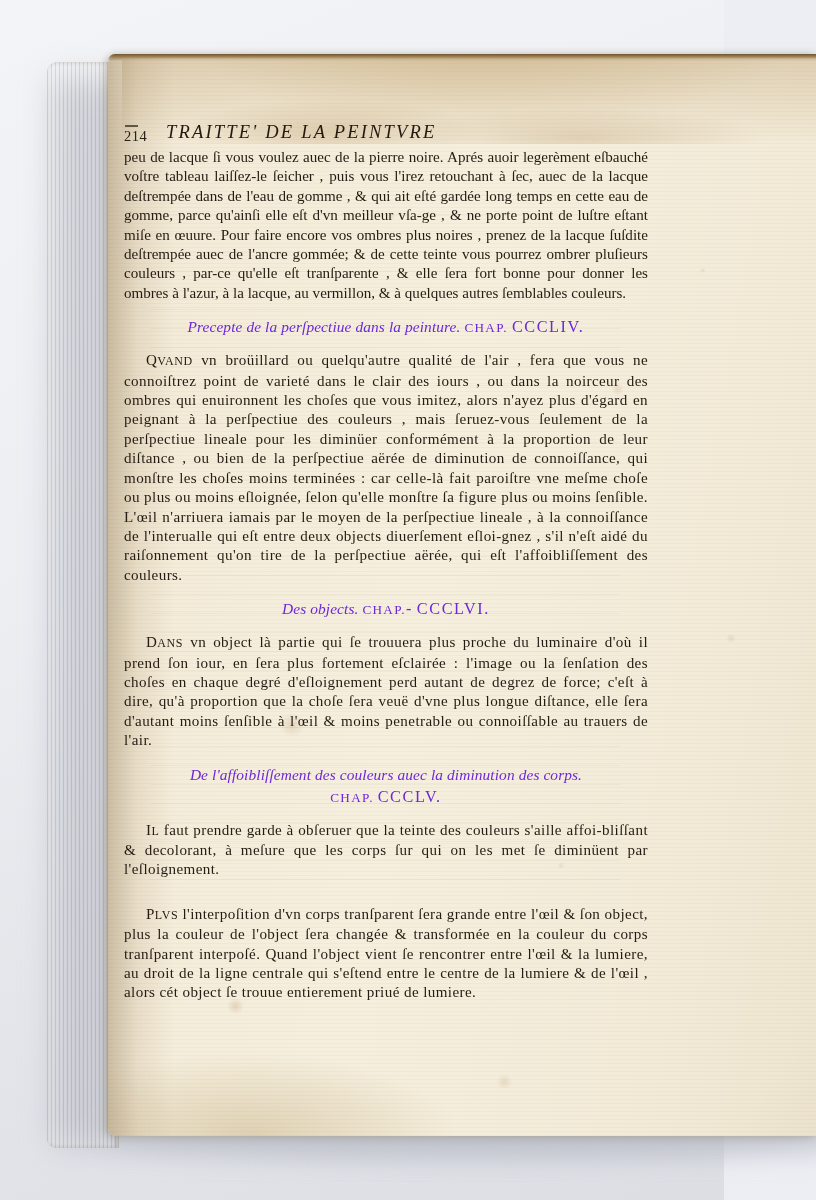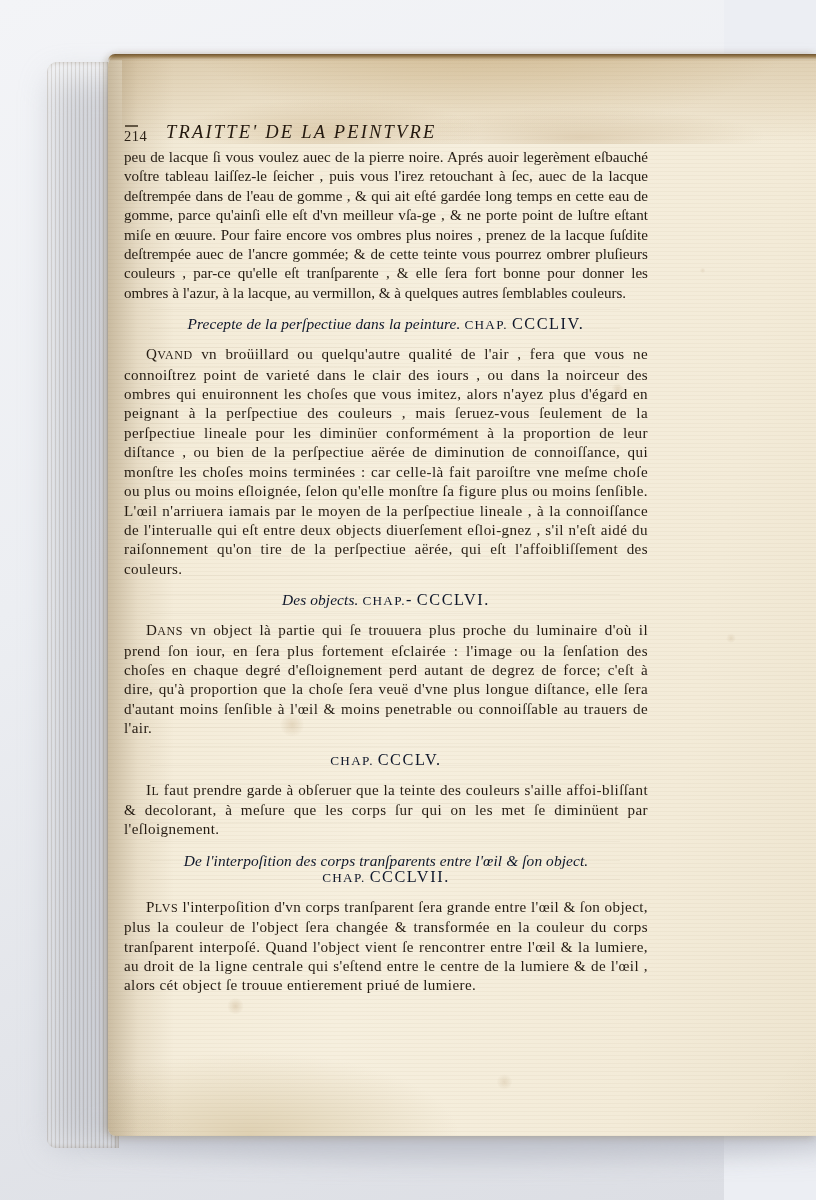--- a/index.html
+++ b/index.html
@@ -94,21 +94,21 @@
     color:#24190f;padding-left:42px;white-space:nowrap;font-style:italic;}
 
   p.body{margin:0;font-size:15.1px;line-height:19.4px;text-align:justify;
     text-justify:inter-word;color:#241b12;hyphens:none;}
 
   .smallcap-open{font-size:17.6px;letter-spacing:.4px;}
   .smallcap-open .sc{font-size:12px;letter-spacing:.6px;}
   .indent{display:inline-block;width:22px;}
 
   h2.chaphead{margin:0;font-weight:normal;font-style:italic;
-    font-size:15.4px;line-height:16px;text-align:center;color:#0f172a;
+    font-size:15.4px;line-height:22px;text-align:center;color:#6d28d9;
     letter-spacing:.1px;}
   h2.chaphead .chap{font-style:normal;font-size:13.2px;letter-spacing:1.3px;}
   h2.chaphead .num{font-style:normal;font-size:16.2px;letter-spacing:1.6px;}
   .chapline2{display:block;}
   .head-gap-top{height:13px;}
   .head-gap-bot{height:12px;}
 
   
   .ghost{position:absolute;left:150px;top:180px;width:470px;height:700px;
     opacity:.05;pointer-events:none;
@@ -164,29 +164,25 @@
     <h2 class="chaphead">
       <span>Des objects.</span>
       <span class="chap">CHAP.</span><span class="num">-</span>
       <span class="num">CCCLVI.</span>
     </h2>
     <div class="head-gap-bot"></div>
     <p class="body smallcap-open"><span class="indent"></span><span>D</span><span class="sc">ANS</span><span style="font-size:15.1px"> vn object là partie qui ſe trouuera plus proche du luminaire d'où il prend ſon iour, en ſera plus fortement eſclairée : l'image ou la ſenſation des choſes en chaque degré d'eſloignement perd autant de degrez de force; c'eſt à dire, qu'à proportion que la choſe ſera veuë d'vne plus longue diſtance, elle ſera d'autant moins ſenſible à l'œil &amp; moins penetrable ou connoiſſable au trauers de l'air.</span></p>
 
     <div class="head-gap-top"></div>
     <h2 class="chaphead">
+      <span>De l'affoibliſſement des couleurs auec la diminution des corps.</span>
       <span class="chapline2"><span class="chap">CHAP.</span>
       <span class="num">CCCLV.</span></span>
     </h2>
     <div class="head-gap-bot"></div>
     <p class="body smallcap-open"><span class="indent"></span><span>I</span><span class="sc">L</span><span style="font-size:15.1px"> faut prendre garde à obſeruer que la teinte des couleurs s'aille affoi-bliſſant &amp; decolorant, à meſure que les corps ſur qui on les met ſe diminüent par l'eſloignement.</span></p>
 
     <div class="head-gap-top"></div>
-    <h2 class="chaphead">
-      <span>De l'interpoſition des corps tranſparents entre l'œil &amp; ſon object.</span>
-      <span class="chapline2"><span class="chap">CHAP.</span>
-      <span class="num">CCCLVII.</span></span>
-    </h2>
     <div class="head-gap-bot"></div>
     <p class="body smallcap-open"><span class="indent"></span><span>P</span><span class="sc">LVS</span><span style="font-size:15.1px"> l'interpoſition d'vn corps tranſparent ſera grande entre l'œil &amp; ſon object, plus la couleur de l'object ſera changée &amp; transformée en la couleur du corps tranſparent interpoſé. Quand l'object vient ſe rencontrer entre l'œil &amp; la lumiere, au droit de la ligne centrale qui s'eſtend entre le centre de la lumiere &amp; de l'œil , alors cét object ſe trouue entierement priué de lumiere.</span></p>
 
   </div>
 </div>
 
 </body></html>

